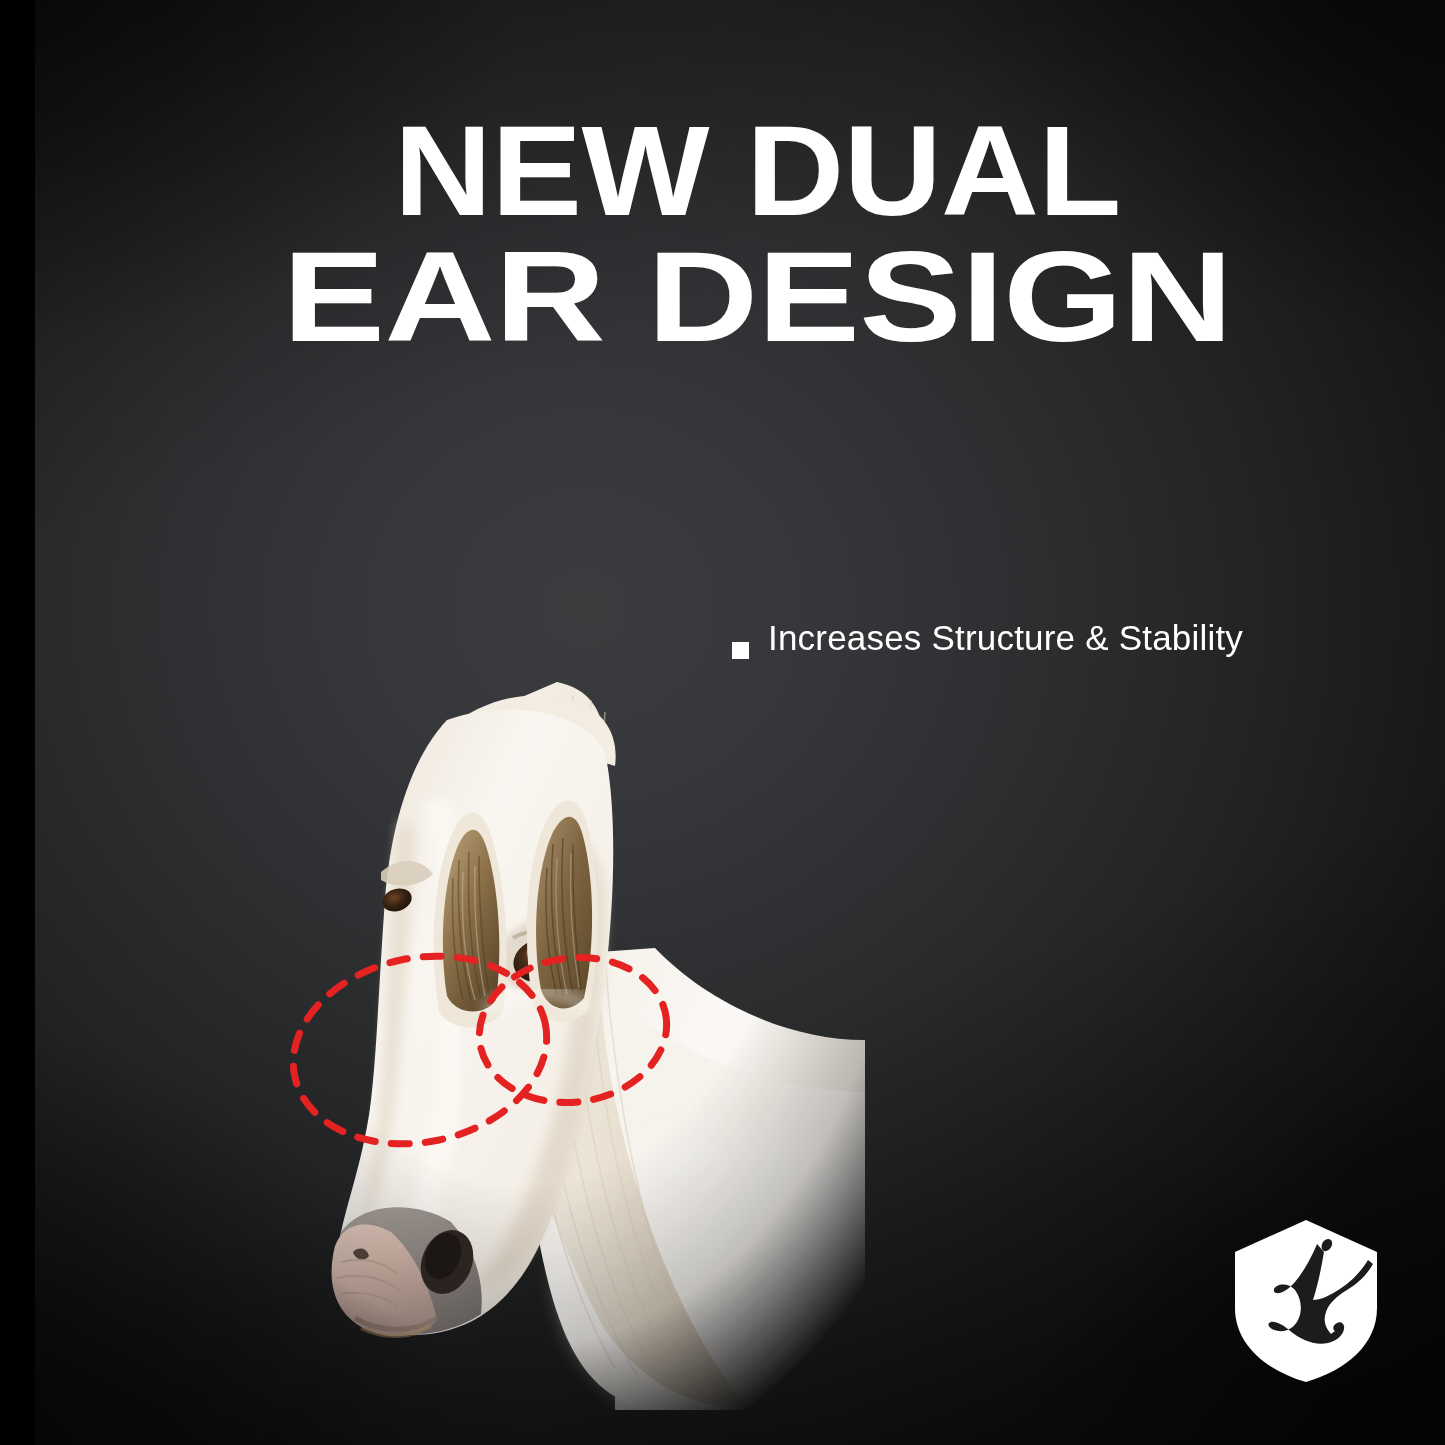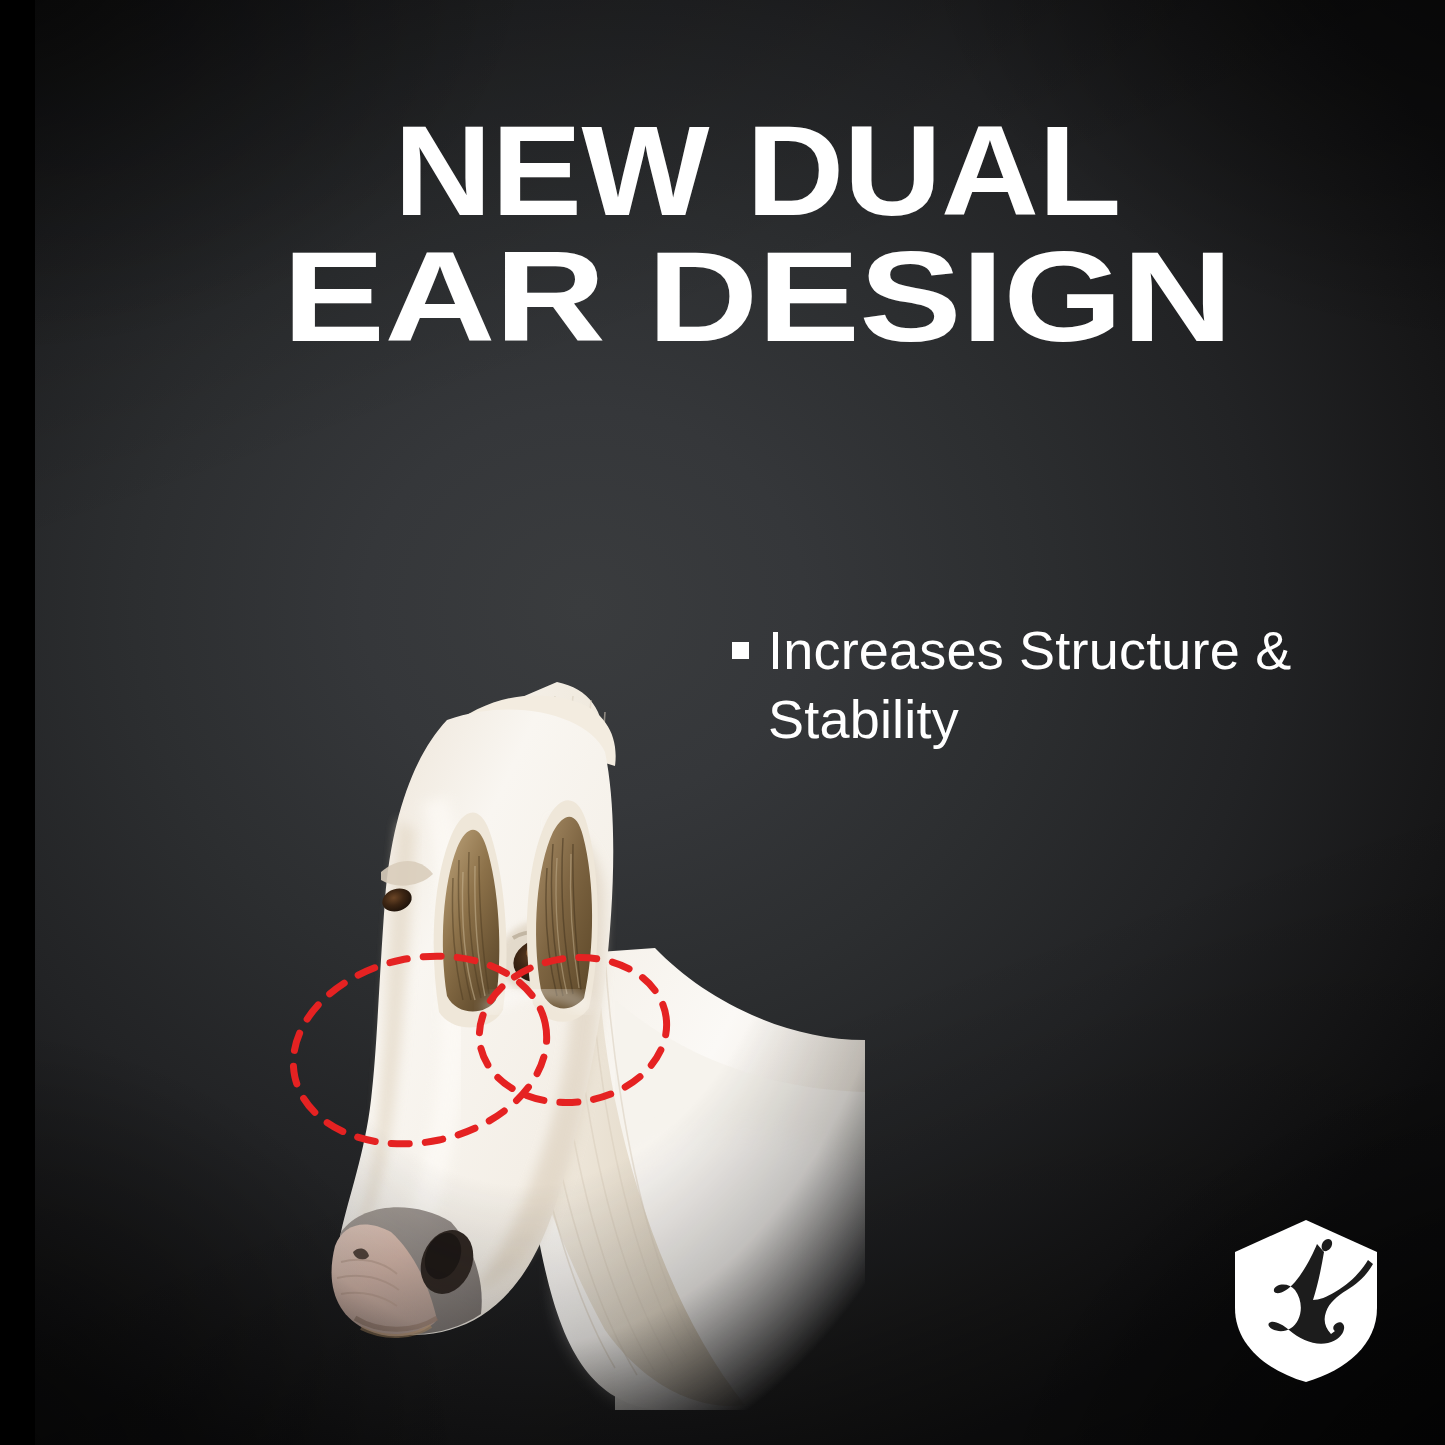--- a/index.html
+++ b/index.html
@@ -79,21 +79,21 @@
   .bullet-marker {
     width: 17px;
     height: 17px;
     background: #ffffff;
     flex: 0 0 auto;
     margin-top: 26px;
     margin-right: 19px;
   }
   .bullet-text {
     color: #ffffff;
-    font-size: 54px;
+    font-size: 35px;
     line-height: 1.28;
     font-weight: 400;
     letter-spacing: 0.2px;
   }
 
   
   .horse-wrap {
     position: absolute;
     left: 150px;
     top: 400px;

